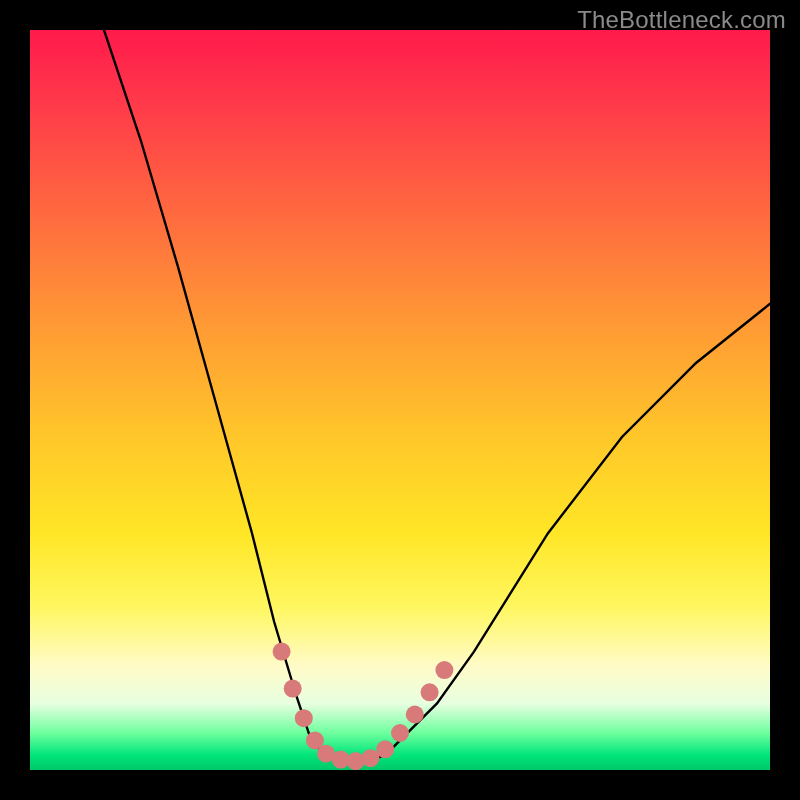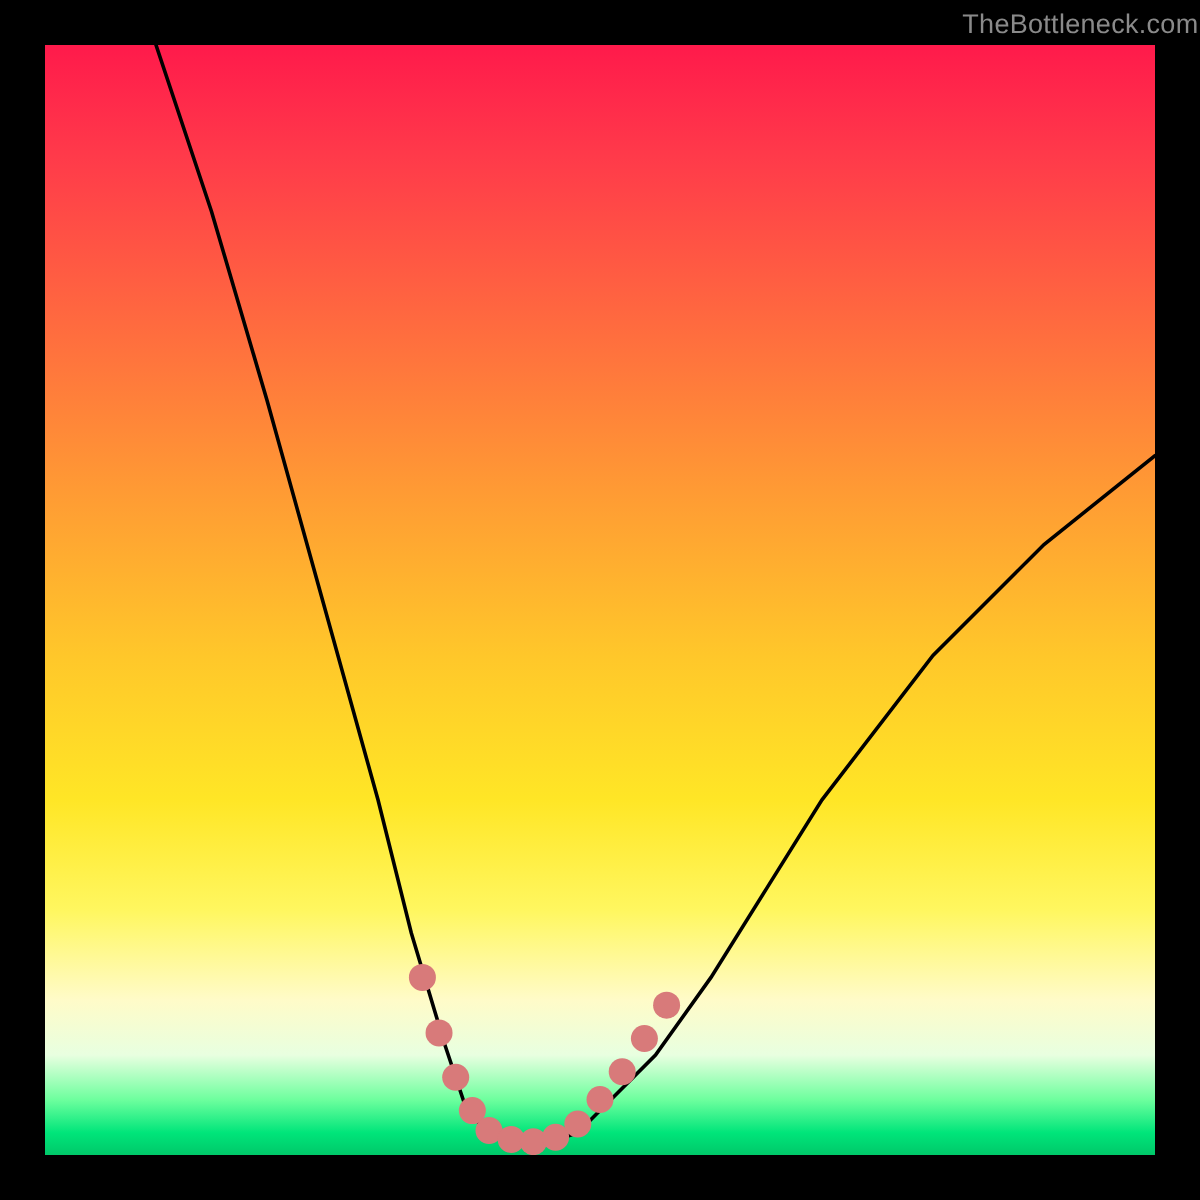--- a/index.html
+++ b/index.html
@@ -42,23 +42,23 @@
       #fffbc8 86%,
       #e8ffe0 91%,
       #6eff9e 95%,
       #00e57a 98%,
       #00c869 100%
     );
   }
   .watermark {
     position: absolute;
     top: 6px;
-    right: 1px;
+    right: 14px;
     color: #8a8a8a;
-    font-size: 18px;
+    font-size: 24px;
     letter-spacing: 0.2px;
     user-select: none;
   }
   svg.curve {
     position: absolute;
     inset: 0;
   }
 </style>
 </head>
 <body>

